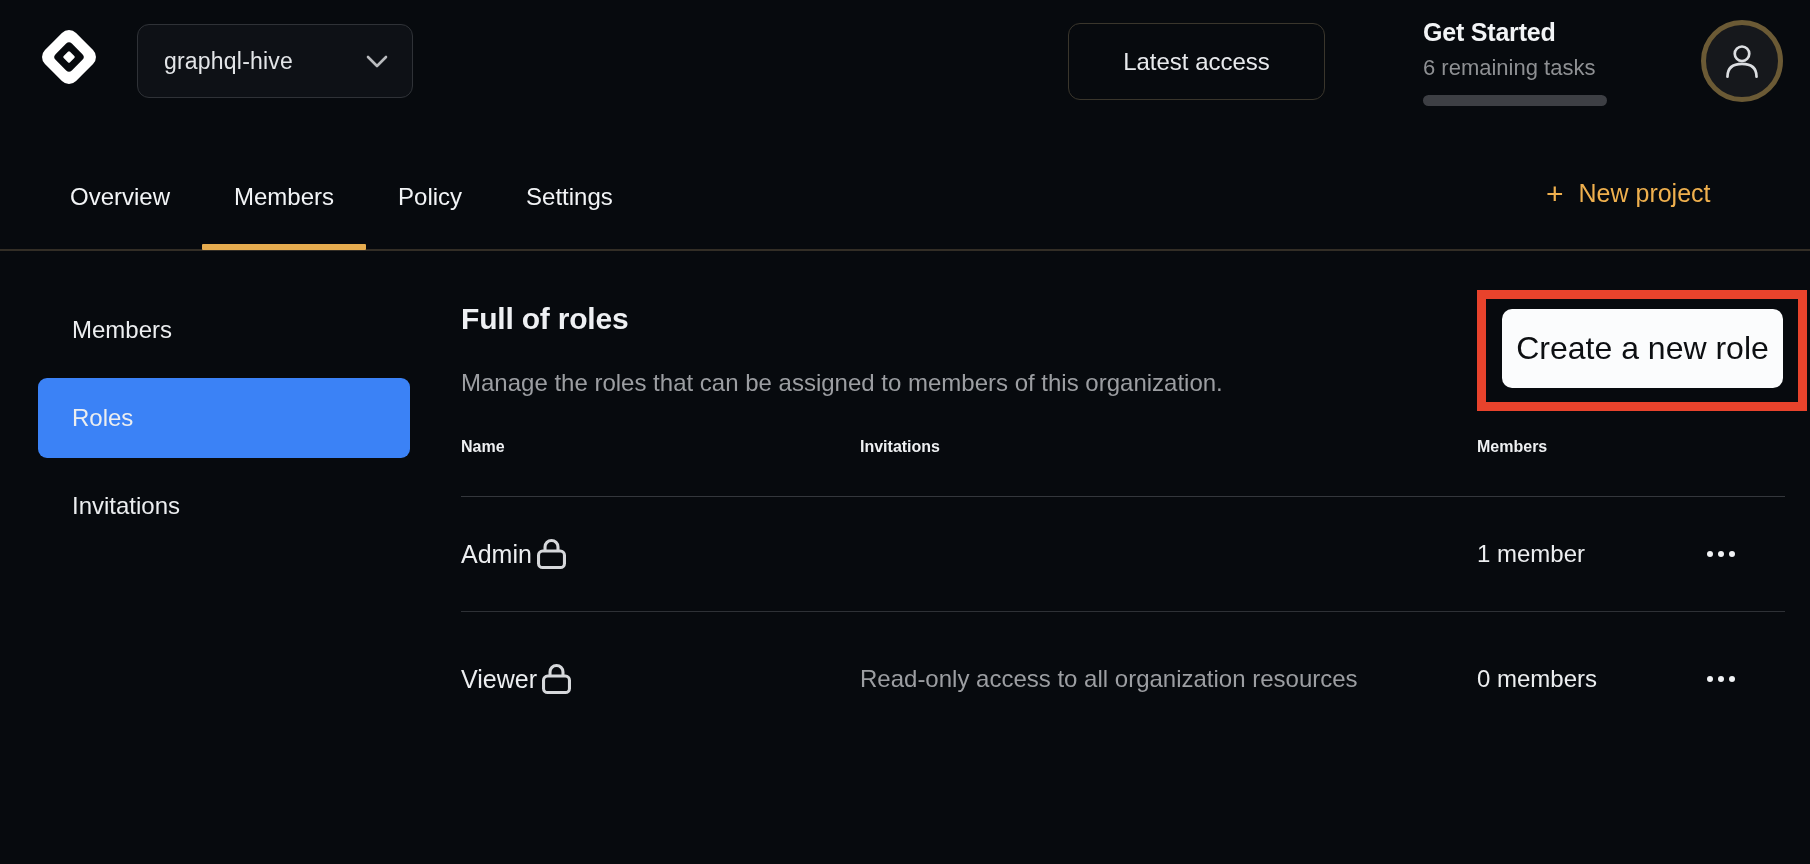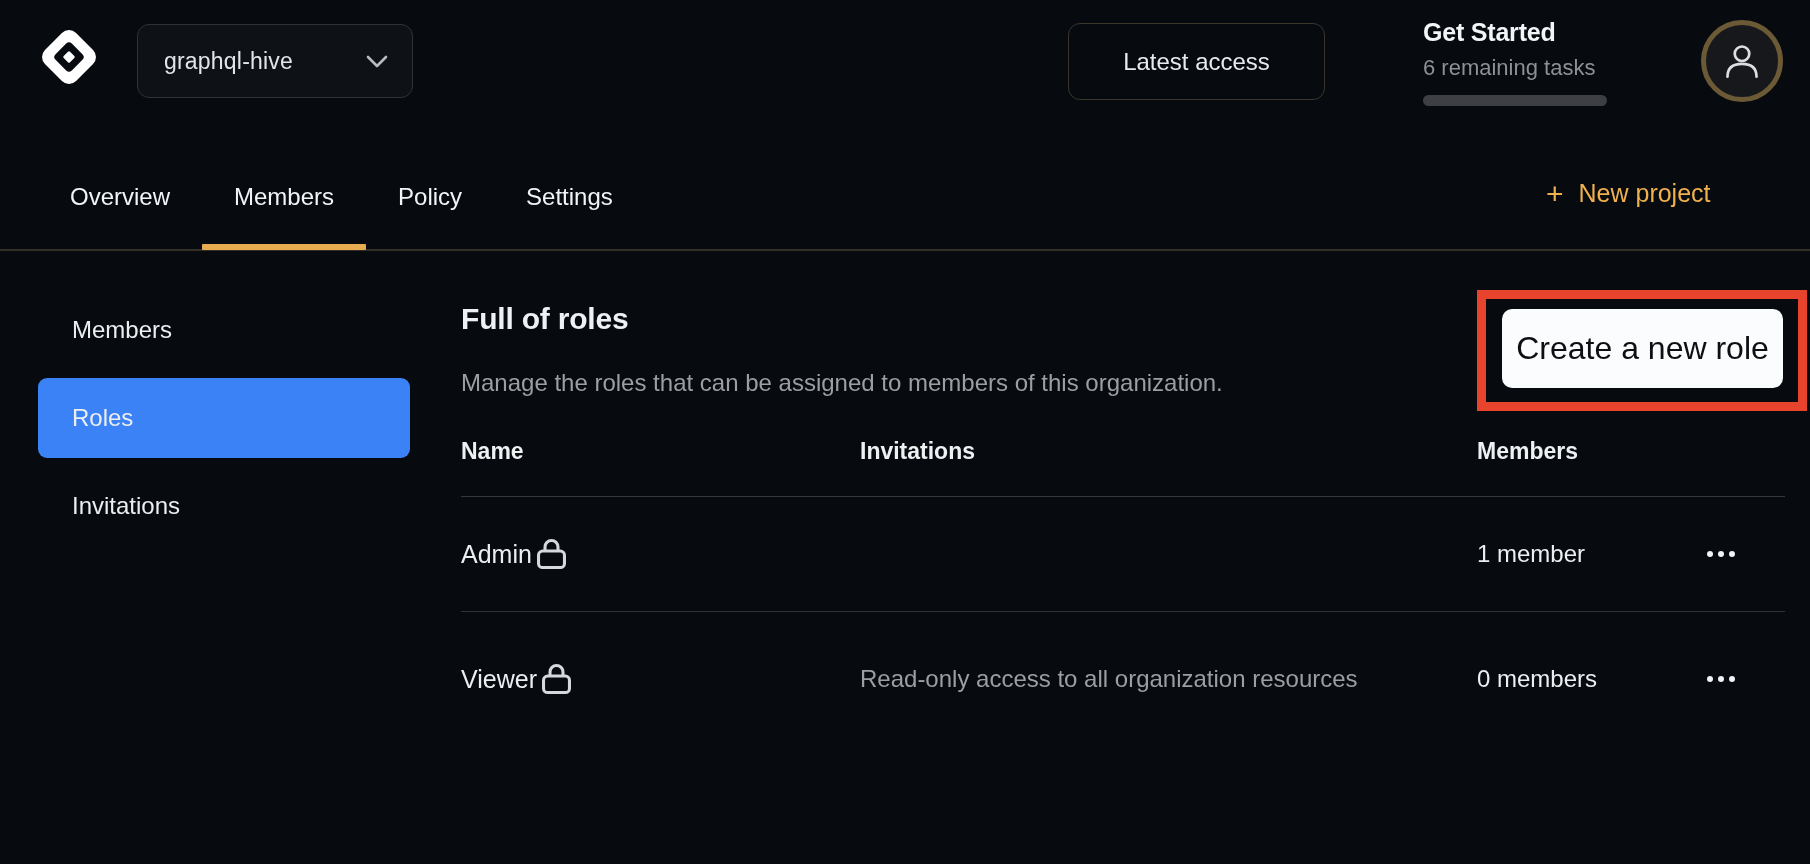--- a/index.html
+++ b/index.html
@@ -77,21 +77,21 @@
   }
   .create-btn {
     position:absolute; left:1502px; top:309px; width:281px; height:79px;
     background:#fbfcfd; color:#0d0f12; border:none; border-radius:10px;
     font-size:32px; font-weight:500; font-family:inherit; cursor:pointer;
   }
 
   
   .roles-table { position:absolute; left:461px; top:430px; width:1324px; }
   .thead { position:relative; height:67px; border-bottom:1px solid #34373c; }
-  .thead .cell { position:absolute; top:8px; font-size:23px; font-weight:700; color:#eef0f2; }
+  .thead .cell { position:absolute; top:8px; font-size:16px; font-weight:700; color:#eef0f2; }
   .c1 { left:0; } .c2 { left:399px; } .c3 { left:1016px; }
 
   .trow { position:relative; border-bottom:1px solid #2e3136; }
   .trow:last-child { border-bottom:none; }
   .row-admin  { height:115px; }
   .row-viewer { height:133px; }
   .trow .cell { position:absolute; top:50%; transform:translateY(-50%); }
   .name-cell { display:flex; align-items:center; gap:4px; font-size:25px; color:#eceef0; }
   .desc-cell { width:520px; font-size:24px; color:#9c9ea2; line-height:1.7; }
   .mem-cell  { font-size:24px; color:#eceef0; }

